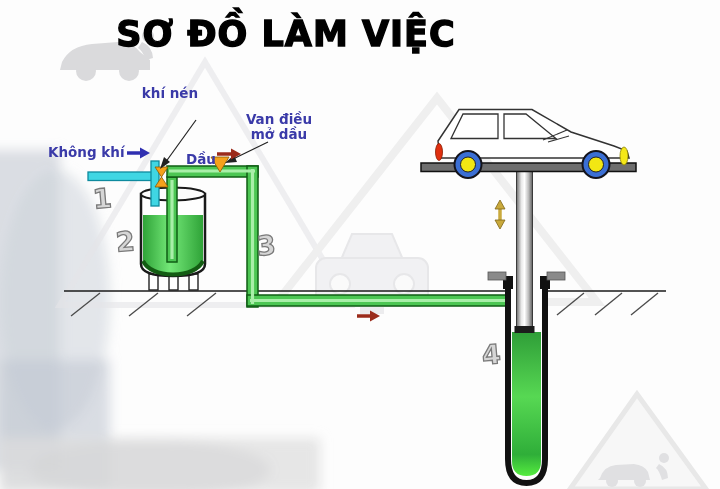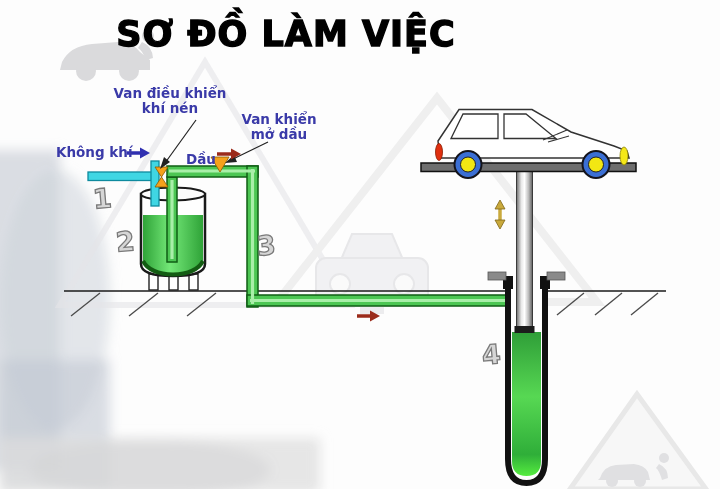--- a/index.html
+++ b/index.html
@@ -193,30 +193,29 @@
       <g>
         <line x1="357" y1="316" x2="371" y2="316" stroke-width="3.5" stroke="#9B2B1B"></line>
         <polygon points="370,310.5 370,321.5 380,316" fill="#9B2B1B"></polygon>
       </g>
     </g>
   </svg>
 
   <div class="abs title">SƠ ĐỒ LÀM VIỆC</div>
 
   <div class="abs lbl" style="left:105px;top:86px;width:130px;">
-    <div>Van điều khiển</div>
     <div>khí nén</div>
   </div>
 
   <div class="abs lbl" style="left:232px;top:112px;width:94px;">
-    <div>Van khiển</div>
+    <div>Van điều</div>
     <div>mở dầu</div>
   </div>
 
-  <div class="abs lbl" style="left:56px;top:145px;">Không khí</div>
+  <div class="abs lbl" style="left:48px;top:145px;">Không khí</div>
   <div class="abs lbl" style="left:186px;top:152px;">Dầu</div>
 
   <div class="abs num" style="left:93px;top:183px;">1</div>
   <div class="abs num" style="left:116px;top:226px;">2</div>
   <div class="abs num" style="left:257px;top:230px;">3</div>
   <div class="abs num" style="left:482px;top:339px;">4</div>
 
 </div>
 
 </body></html>

